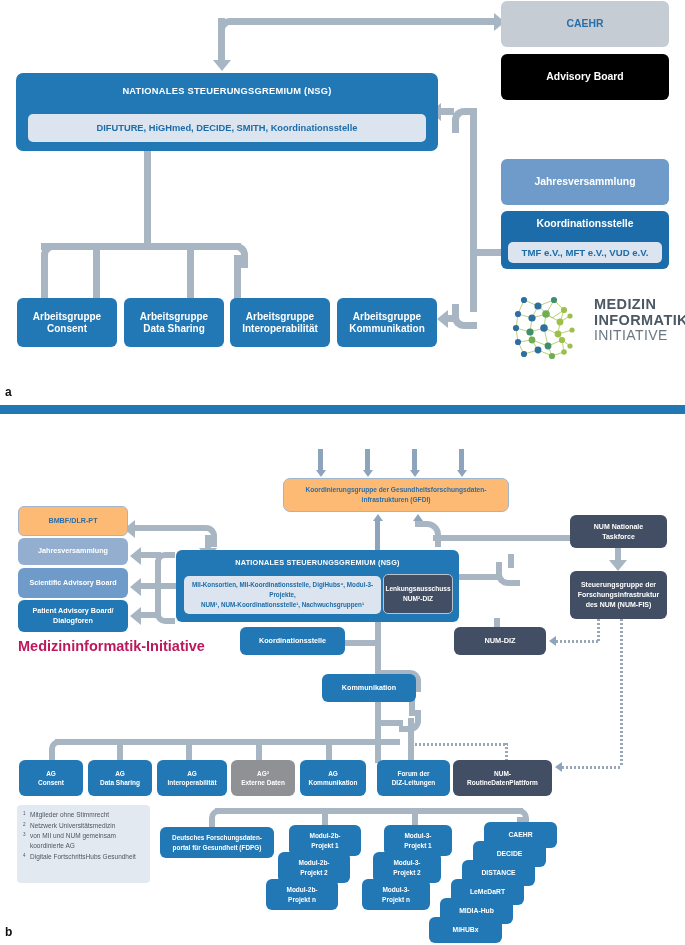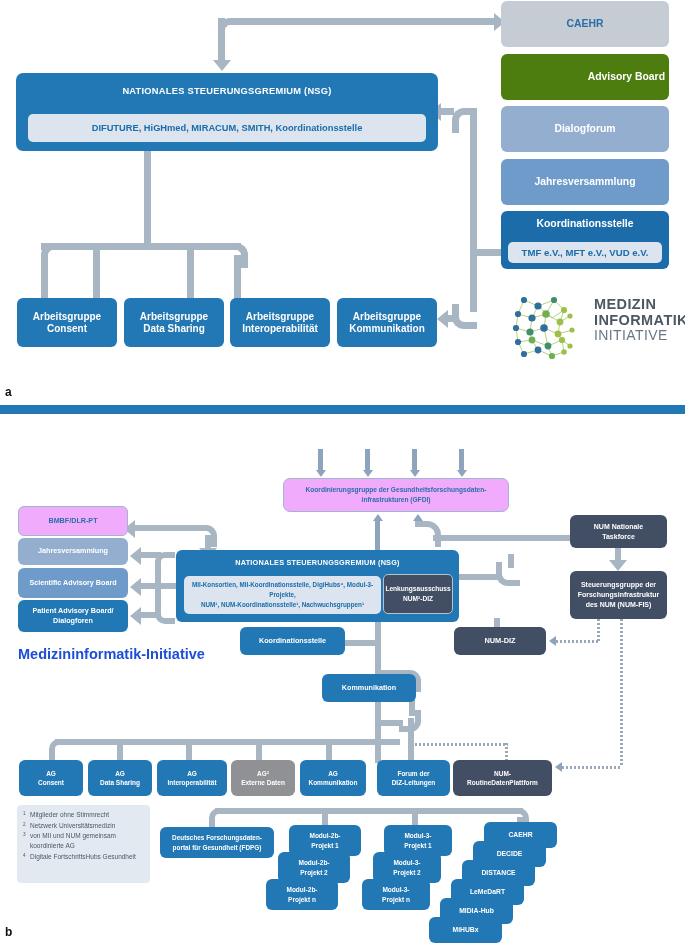--- a/index.html
+++ b/index.html
@@ -16,24 +16,24 @@
     display:flex;align-items:center;justify-content:center;
     text-align:center;border-radius:6px;
     color:#ffffff;font-weight:bold;line-height:1.18;
     padding:2px 4px;z-index:5;
   }
   .n-blue   {background:#2277b5;}
   .n-blue-d {background:#1b6ca8;}
   .n-navy   {background:#414e63;}
   .n-grey   {background:#8f9195;}
   .n-l1     {background:#c5ccd4;color:#2a6ea8;}
-  .n-l2     {background:#4d7c0f;color:#ffffff;justify-content:flex-end;}
+  .n-l2     {background:#000000;color:#ffffff;}
   .n-l3     {background:#94aed0;color:#ffffff;}
   .n-l4     {background:#6e9bc9;color:#ffffff;}
-  .n-white  {background:#f0abfc;color:#2a6ea8;border:1.2px solid #9fb6cf;}
+  .n-white  {background:#fdba74;color:#2a6ea8;border:1.2px solid #9fb6cf;}
   .n-navy-in{background:#414e63;color:#ffffff;border:1.2px solid #b9c3cf;}
 
   .inner{
     background:#dbe4ef;color:#1b6ca8;border-radius:5px;
     display:flex;align-items:center;justify-content:center;
     text-align:center;box-sizing:border-box;font-weight:bold;
   }
 
   
   .conn{position:absolute;background:#a8b6c4;z-index:1;}
@@ -54,21 +54,21 @@
         background-image:linear-gradient(to right,#9aa7b8 0 2px,transparent 2px 4px);
         background-size:4px 3px;}
 
   
   #divider{position:absolute;left:0;top:405px;width:685px;height:9px;background:#2277b5;z-index:9;}
   .panel-letter{position:absolute;font-weight:bold;font-size:12px;color:#111;z-index:9;}
 
   
   #gov-title{position:absolute;left:18px;top:636px;z-index:6;color:#5a6472;}
   #gov-title .l1{font-size:14.5px;font-weight:normal;letter-spacing:.1px;}
-  #gov-title .l2{font-size:14.5px;font-weight:bold;color:#1d4ed8;margin-top:10px;}
+  #gov-title .l2{font-size:14.5px;font-weight:bold;color:#be185d;margin-top:2px;}
 
   #legend{position:absolute;left:17px;top:805px;width:133px;height:78px;
           background:#e3e9f0;border-radius:4px;z-index:6;
           font-size:6.5px;color:#4b5664;line-height:1.55;padding:5px 6px 5px 6px;box-sizing:border-box;}
   #legend ol{margin:0;padding:0;list-style:none;}
   #legend li{display:flex;gap:3px;margin-bottom:.5px;}
   #legend .mk{font-size:4.6px;line-height:1.1;padding-top:1px;min-width:4px;}
 
   
   #mii-logo{position:absolute;left:508px;top:288px;width:172px;height:82px;z-index:6;}
@@ -83,21 +83,21 @@
 <div id="root">
 
   <div class="conn" style="left:236px;top:18px;width:260px;height:7px;"></div>
   <div class="conn" style="left:218px;top:18px;width:7px;height:44px;"></div>
   <div class="conn-r" style="left:218px;top:18px;width:18px;height:18px;border-right:none;border-bottom:none;border-top-left-radius:12px;"></div>
   <div class="arrow ar-right" style="left:494px;top:12.5px;"></div>
   <div class="arrow ar-down" style="left:212.5px;top:60px;"></div>
 
   <div class="node n-blue" style="left:16px;top:73px;width:422px;height:78px;flex-direction:column;justify-content:flex-start;padding-top:13px;border-radius:7px;">
     <div style="font-size:9.3px;letter-spacing:.25px;">NATIONALES STEUERUNGSGREMIUM (NSG)</div>
-    <div class="inner" style="position:absolute;left:12px;right:12px;bottom:9px;height:28px;font-size:9.3px;">DIFUTURE, HiGHmed, MIRACUM, SMITH, Koordinationsstelle</div>
+    <div class="inner" style="position:absolute;left:12px;right:12px;bottom:9px;height:28px;font-size:9.3px;">DIFUTURE, HiGHmed, DECIDE, SMITH, Koordinationsstelle</div>
   </div>
 
   <div class="conn" style="left:144px;top:151px;width:7px;height:98px;"></div>
 
   <div class="conn" style="left:41px;top:243px;width:200px;height:7px;"></div>
   <div class="conn-r" style="left:41px;top:243px;width:18px;height:18px;border-right:none;border-bottom:none;border-top-left-radius:12px;"></div>
   <div class="conn-r" style="left:223px;top:243px;width:18px;height:18px;border-left:none;border-bottom:none;border-top-right-radius:12px;"></div>
   <div class="conn" style="left:41px;top:255px;width:7px;height:45px;"></div>
   <div class="conn" style="left:93px;top:250px;width:7px;height:50px;"></div>
   <div class="conn" style="left:187px;top:250px;width:7px;height:50px;"></div>
@@ -127,23 +127,20 @@
   <div class="arrow ar-left" style="left:430px;top:102.5px;"></div>
   <div class="conn-r" style="left:452px;top:304px;width:18px;height:18px;border-right:none;border-top:none;border-bottom-left-radius:12px;"></div>
   <div class="conn" style="left:448px;top:315px;width:8px;height:7px;"></div>
   <div class="arrow ar-left" style="left:437px;top:309.5px;"></div>
 
   <div class="node n-l1" style="left:501px;top:1px;width:168px;height:46px;font-size:10.4px;">
     <span>CAEHR</span>
   </div>
   <div class="node n-l2" style="left:501px;top:54px;width:168px;height:46px;font-size:10.4px;">
     <span>Advisory Board</span>
-  </div>
-  <div class="node n-l3" style="left:501px;top:106px;width:168px;height:46px;font-size:10.4px;">
-    <span>Dialogforum</span>
   </div>
   <div class="node n-l4" style="left:501px;top:159px;width:168px;height:46px;font-size:10.4px;">
     <span>Jahresversammlung</span>
   </div>
   <div class="node n-blue-d" style="left:501px;top:211px;width:168px;height:58px;flex-direction:column;justify-content:flex-start;padding-top:7px;">
     <div style="font-size:10.4px;">Koordinationsstelle</div>
     <div class="inner" style="position:absolute;left:7px;right:7px;bottom:6px;height:21px;font-size:9.6px;text-align:right;">TMF e.V., MFT e.V., VUD e.V.</div>
   </div>
 
   <div id="mii-logo">

